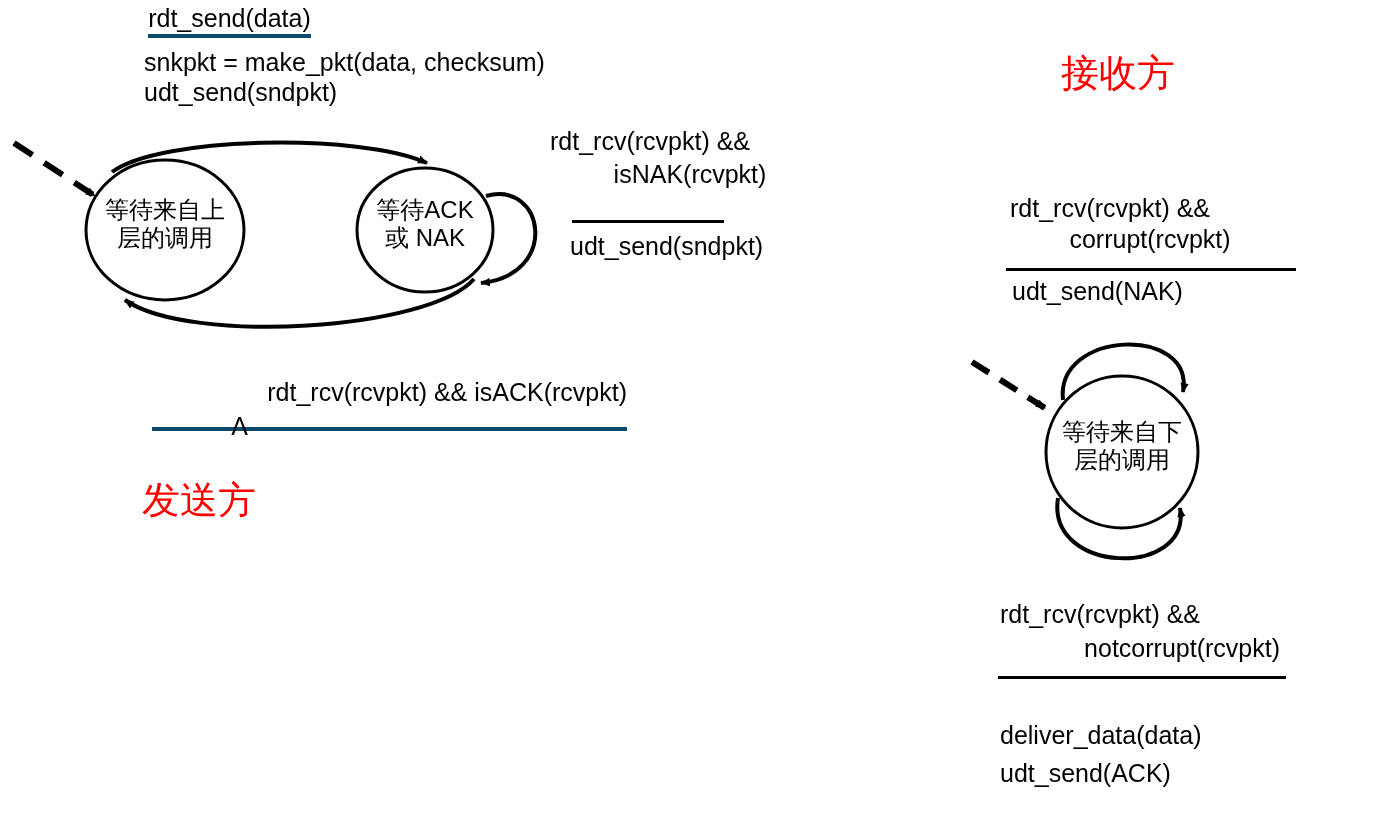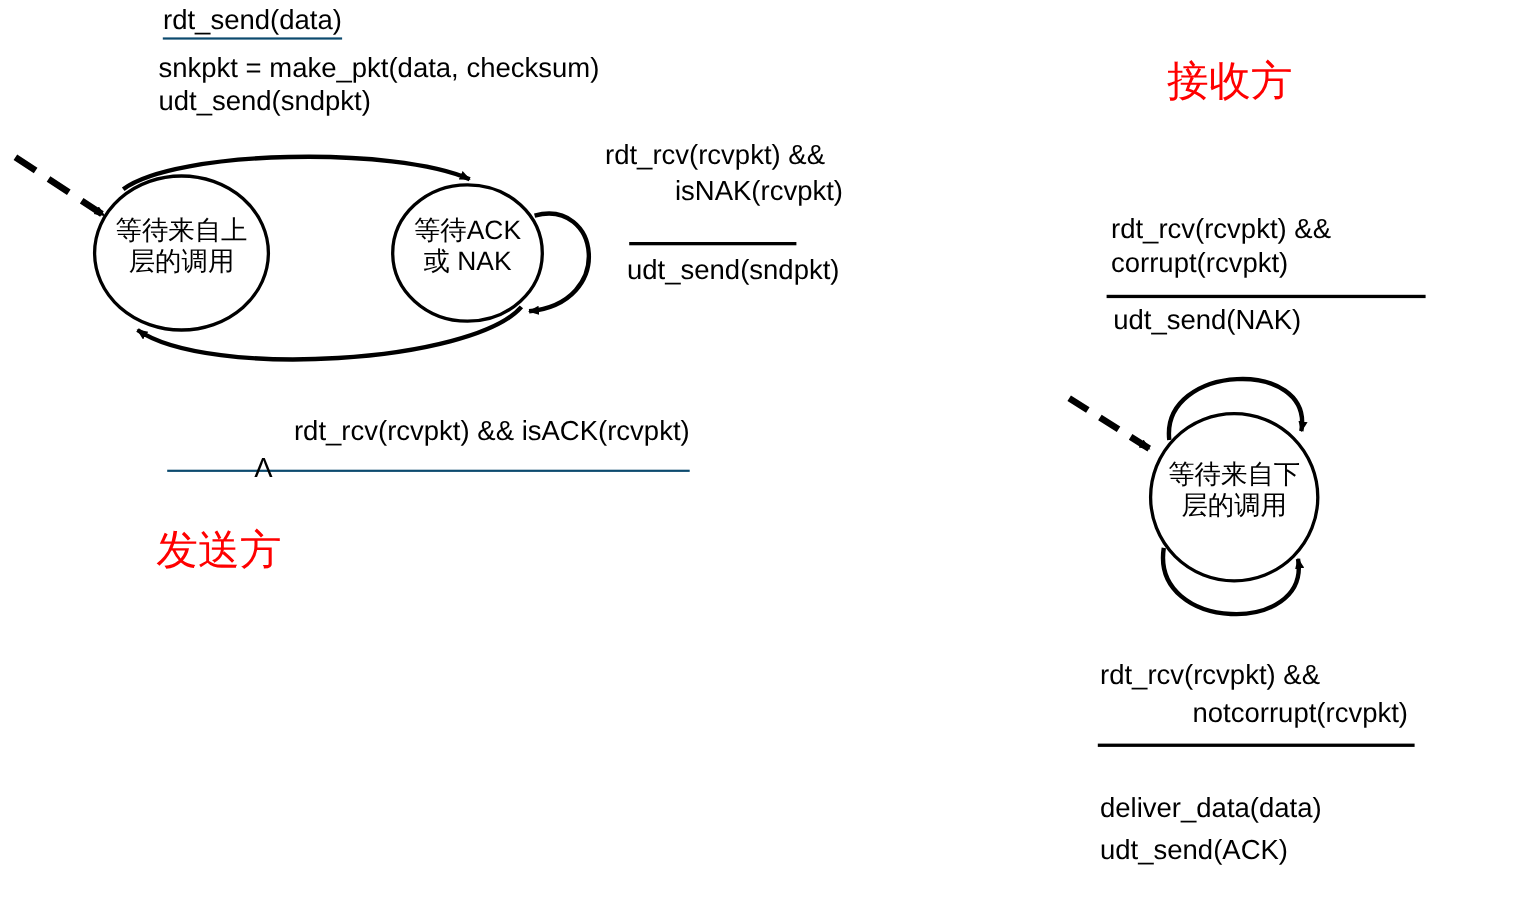--- a/index.html
+++ b/index.html
@@ -40,21 +40,21 @@
     line-height: 1.15;
     white-space: pre;
   }
   .role-label {
     position: absolute;
     color: #ff0000;
     font-size: 38px;
     white-space: pre;
   }
   .rule-line {
-    border-bottom: 2px solid #0c4a6e;
+    border-bottom: 4px solid #0c4a6e;
   }
   .lam { font-size: 25px; }
 </style>
 </head>
 <body>
 
 <div id="canvas">
 
   <svg class="layer" viewBox="0 0 1379 833">
     <defs>
@@ -116,21 +116,21 @@
 或 NAK</div>
 
   <div class="txt rule-line" style="left:152px; top:378px; width:475px; text-align:right; padding-bottom:19px;">rdt_rcv(rcvpkt) &amp;&amp; isACK(rcvpkt)</div>
   <div class="txt lam" style="left:152px; top:412px; width:175px; text-align:center;">Λ</div>
 
   <div class="role-label" style="left:142px; top:475px;">发送方</div>
 
   <div class="role-label" style="left:1045px; top:48px;margin-left:16px;">接收方</div>
 
   <div class="txt" style="left:1010px; top:194px;">rdt_rcv(rcvpkt) &amp;&amp;</div>
-  <div class="txt" style="left:1010px; top:225px; width:280px; ">corrupt(rcvpkt)</div>
+  <div class="txt" style="left:1010px; top:225px; width:280px; text-align:center;">corrupt(rcvpkt)</div>
   <div style="position:absolute; left:1006px; top:268px; width:290px; border-bottom:3px solid #000;"></div>
   <div class="txt" style="left:1012px; top:277px;">udt_send(NAK)</div>
 
   <div class="state-label" style="left:1042px; top:418px; width:160px;">等待来自下
 层的调用</div>
 
   <div class="txt" style="left:1000px; top:600px;">rdt_rcv(rcvpkt) &amp;&amp;</div>
   <div class="txt" style="left:1000px; top:634px; width:280px; text-align:right;">notcorrupt(rcvpkt)</div>
   <div style="position:absolute; left:998px; top:676px; width:288px; border-bottom:3px solid #000;"></div>
   <div class="txt" style="left:1000px; top:759px;">udt_send(ACK)</div>

